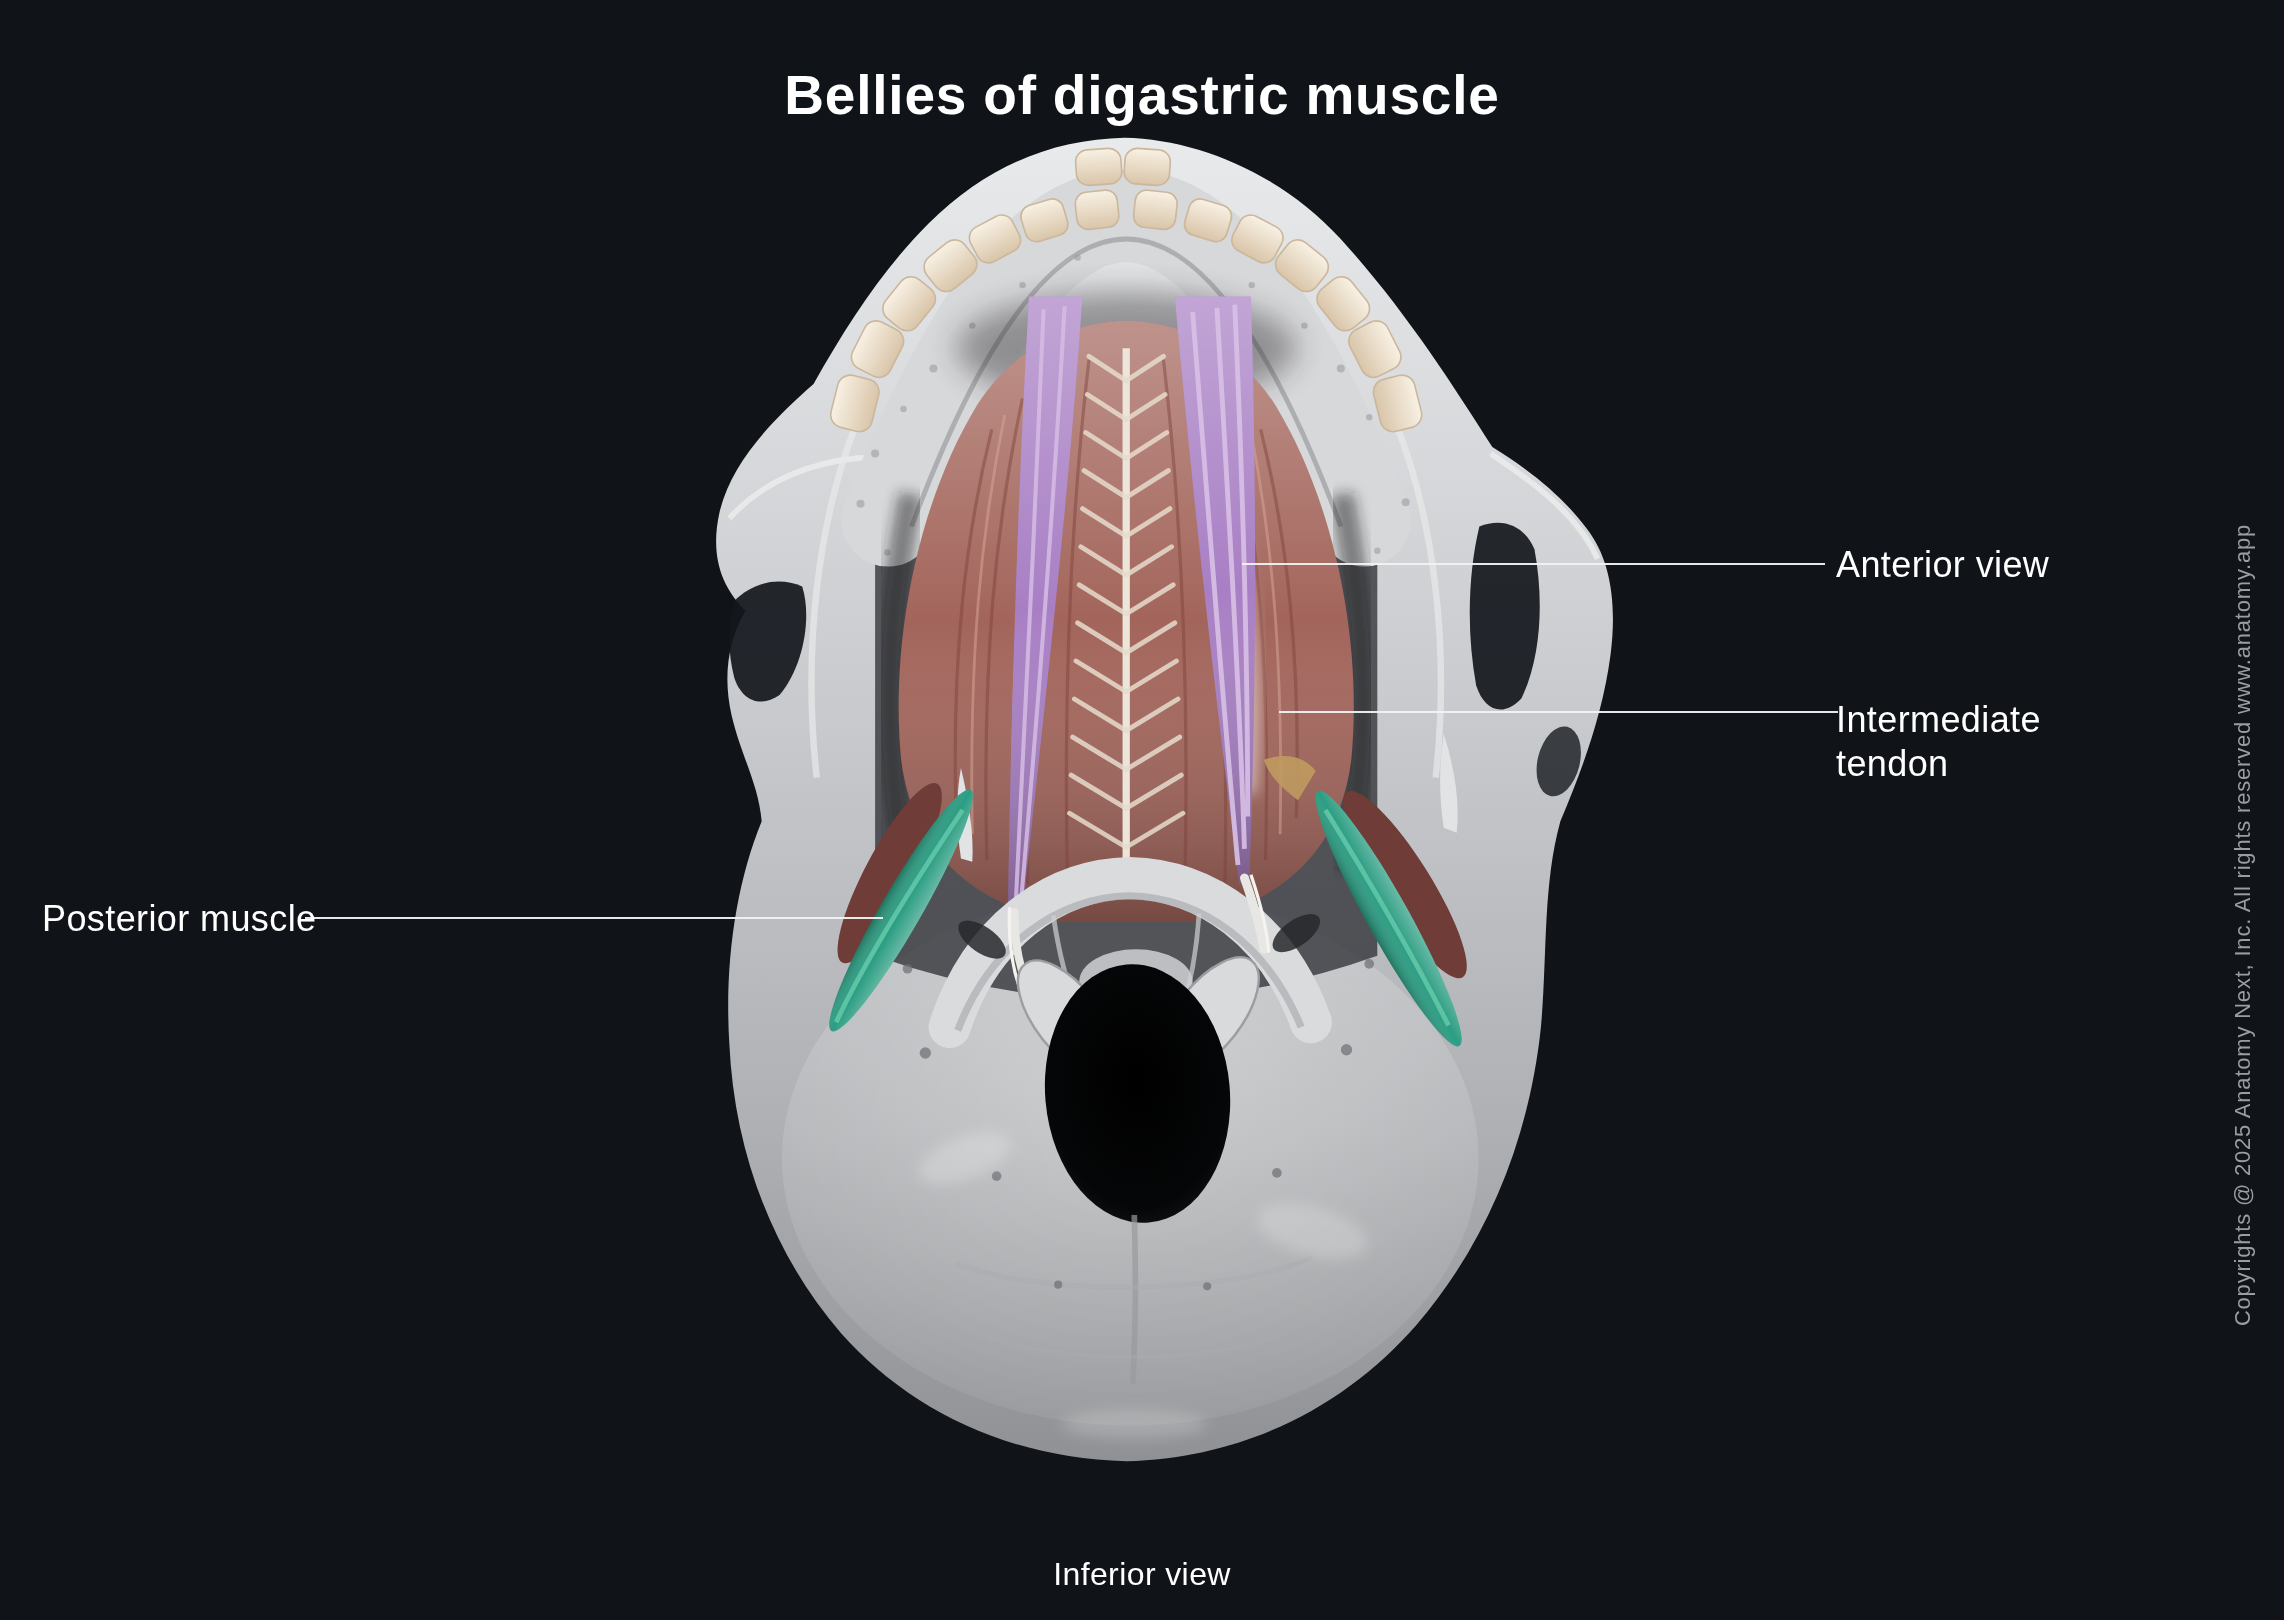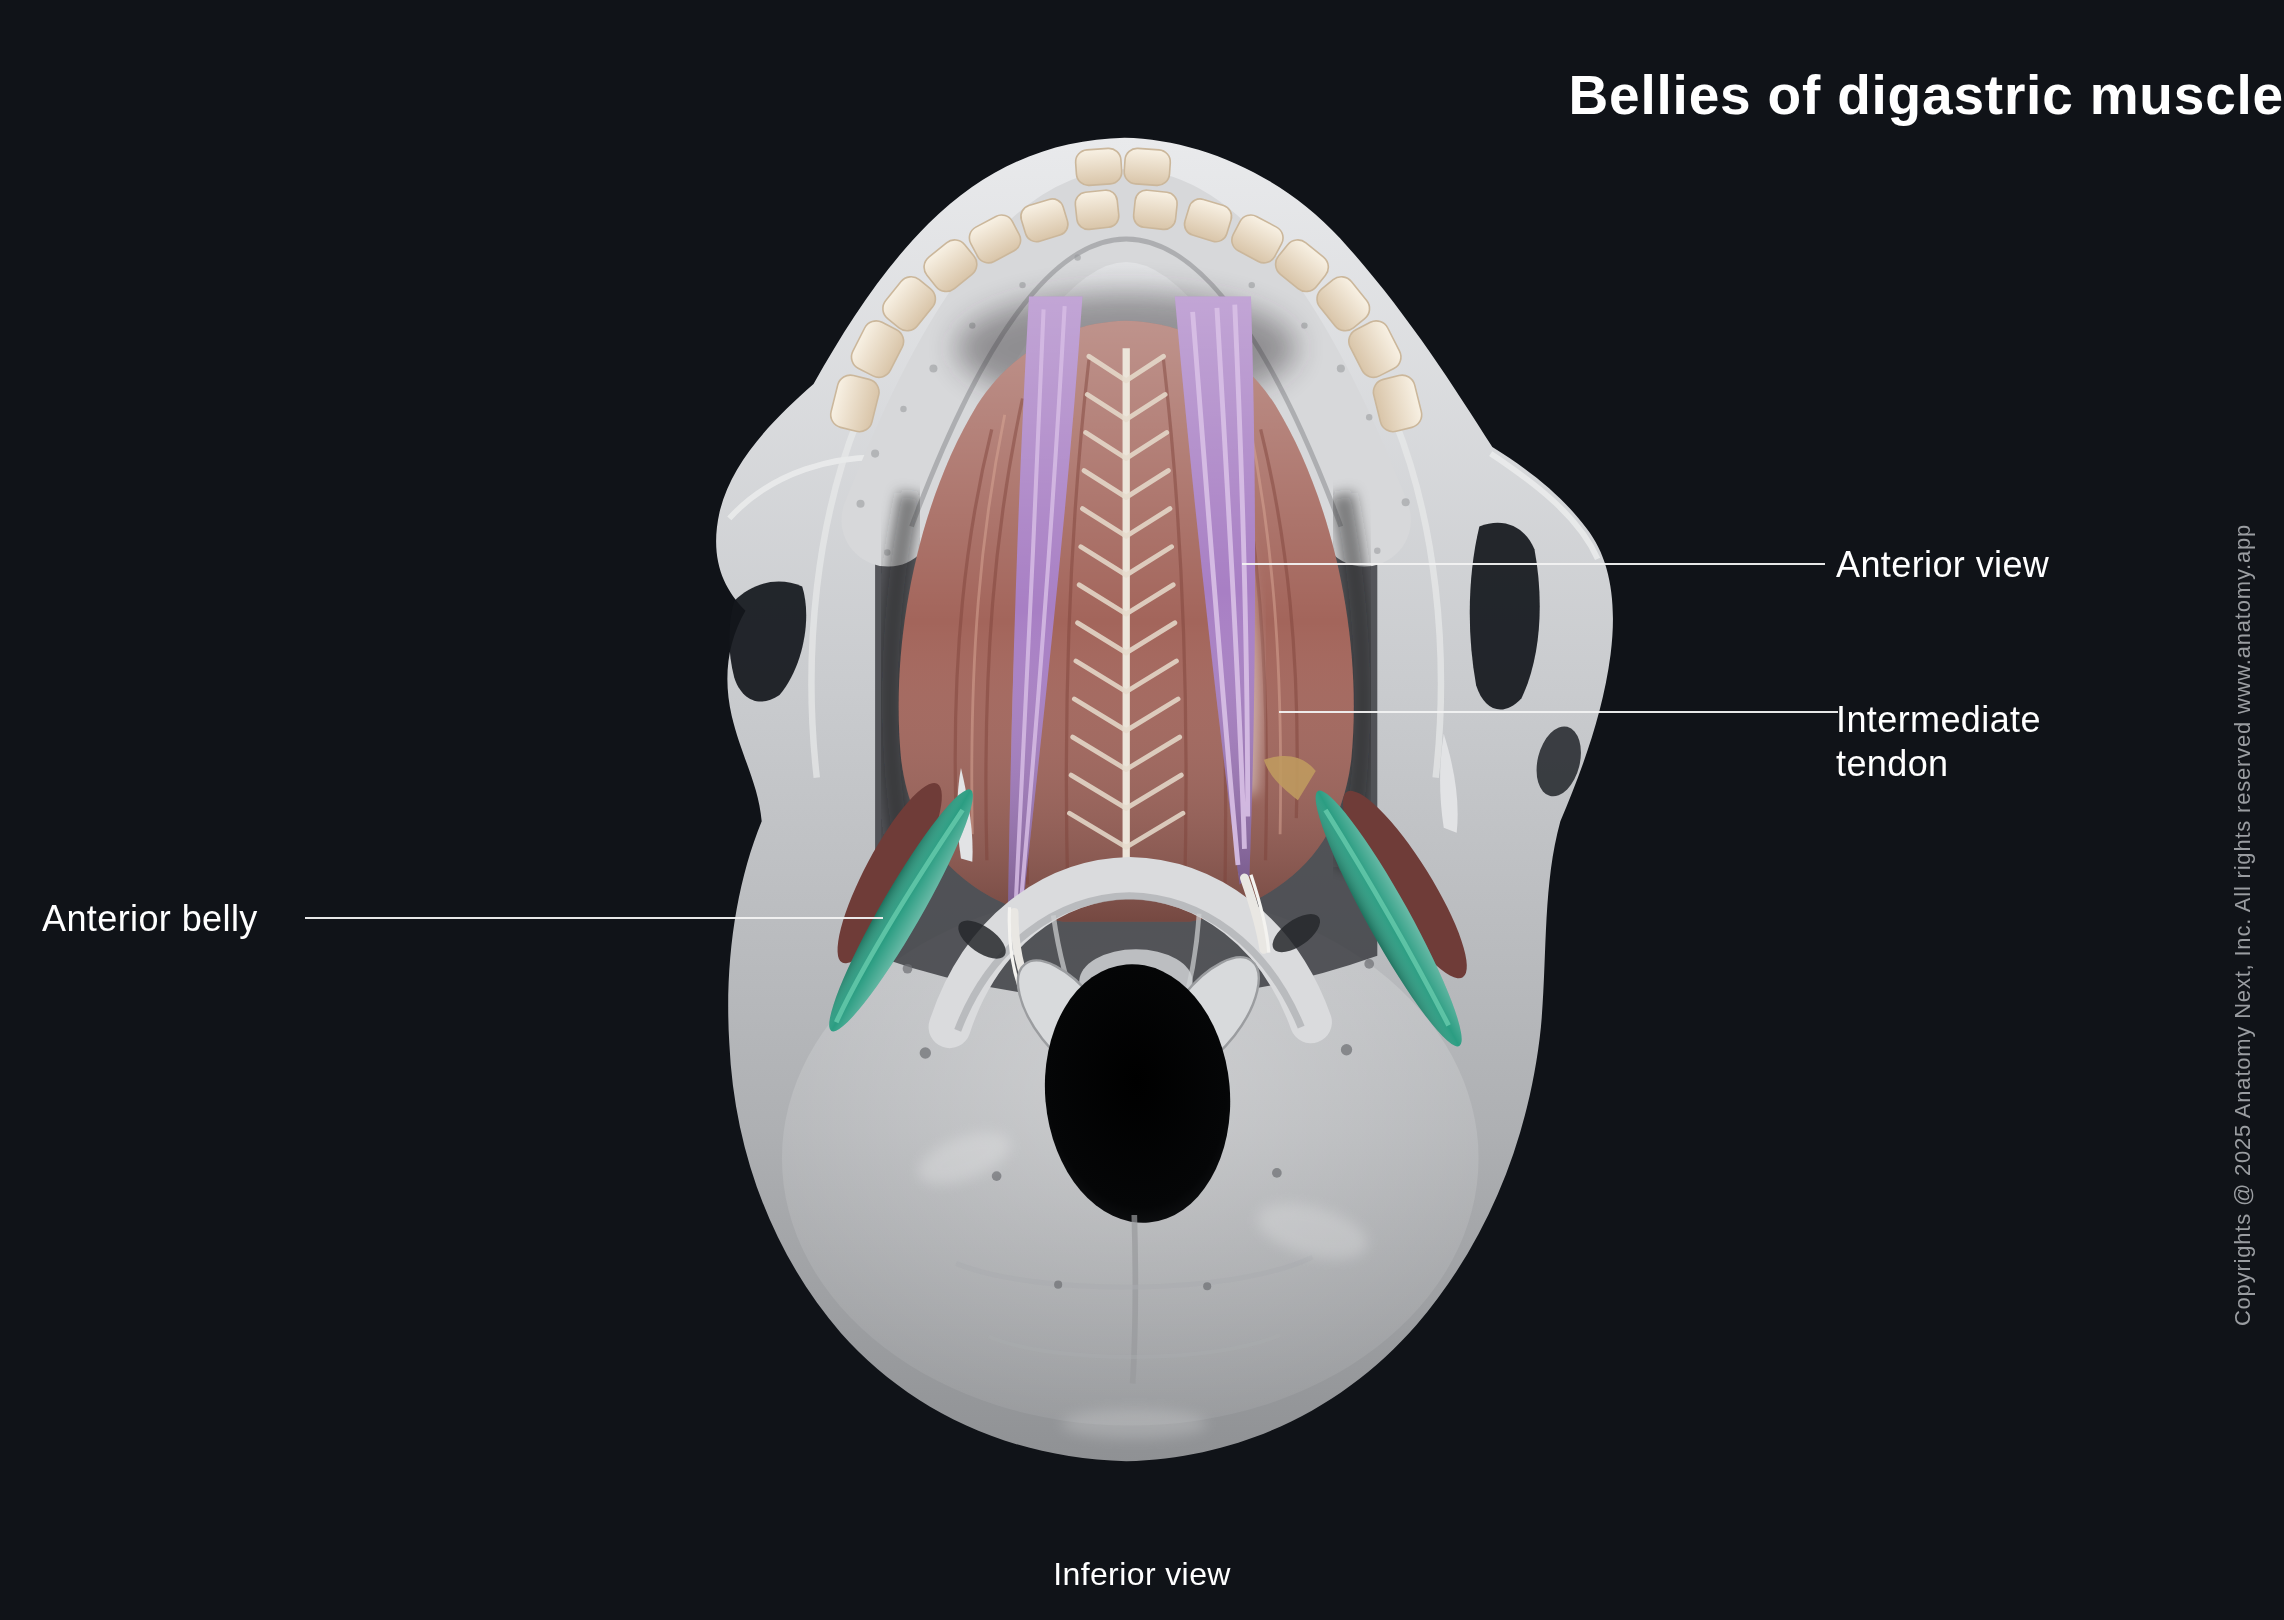--- a/index.html
+++ b/index.html
@@ -4,21 +4,21 @@
 <style>
   html,body{margin:0;padding:0;background:var(--background,#101318);}
   .stage{
     position:relative;width:2284px;height:1620px;overflow:hidden;
     background:var(--background,#101318);
     font-family:"Liberation Sans","DejaVu Sans",sans-serif;
     color:var(--label-text,#ffffff);
   }
   .title{
     position:absolute;left:0;right:0;top:68px;margin:0;
-    text-align:right;font-size:55px;font-weight:700;letter-spacing:0.8px;
+    text-align:center;font-size:55px;font-weight:700;letter-spacing:0.8px;
     color:var(--label-text,#ffffff);line-height:1;
   }
   .illustration{position:absolute;inset:0;z-index:1;}
   .leader{position:absolute;height:2.4px;background:var(--leader-line,#f2f2f2);z-index:3;opacity:.95;}
   .leader.anterior{left:1242px;top:563px;width:583px;}
   .leader.intermediate{left:1279px;top:711px;width:559px;}
   .leader.posterior{left:305px;top:917px;width:578px;}
   .anat-label{
     position:absolute;z-index:3;font-size:36px;line-height:39px;
     color:var(--label-text,#ffffff);letter-spacing:0.4px;white-space:nowrap;
@@ -262,21 +262,21 @@
   </svg>
 
   <h1 class="title">Bellies of digastric muscle</h1>
 
   <div class="leader anterior"></div>
   <div class="leader intermediate"></div>
   <div class="leader posterior"></div>
 
   <div class="anat-label anterior">Anterior view</div>
   <div class="anat-label intermediate">Intermediate tendon</div>
-  <div class="anat-label posterior">Anterior belly</div>
+  <div class="anat-label posterior">Posterior muscle</div>
 
 
   <div class="view-label">Inferior view</div>
 
   <div class="copyright">Copyrights @ 2025 Anatomy Next, Inc. All rights reserved www.anatomy.app</div>
 
 </div>
 
 
 </body></html>

